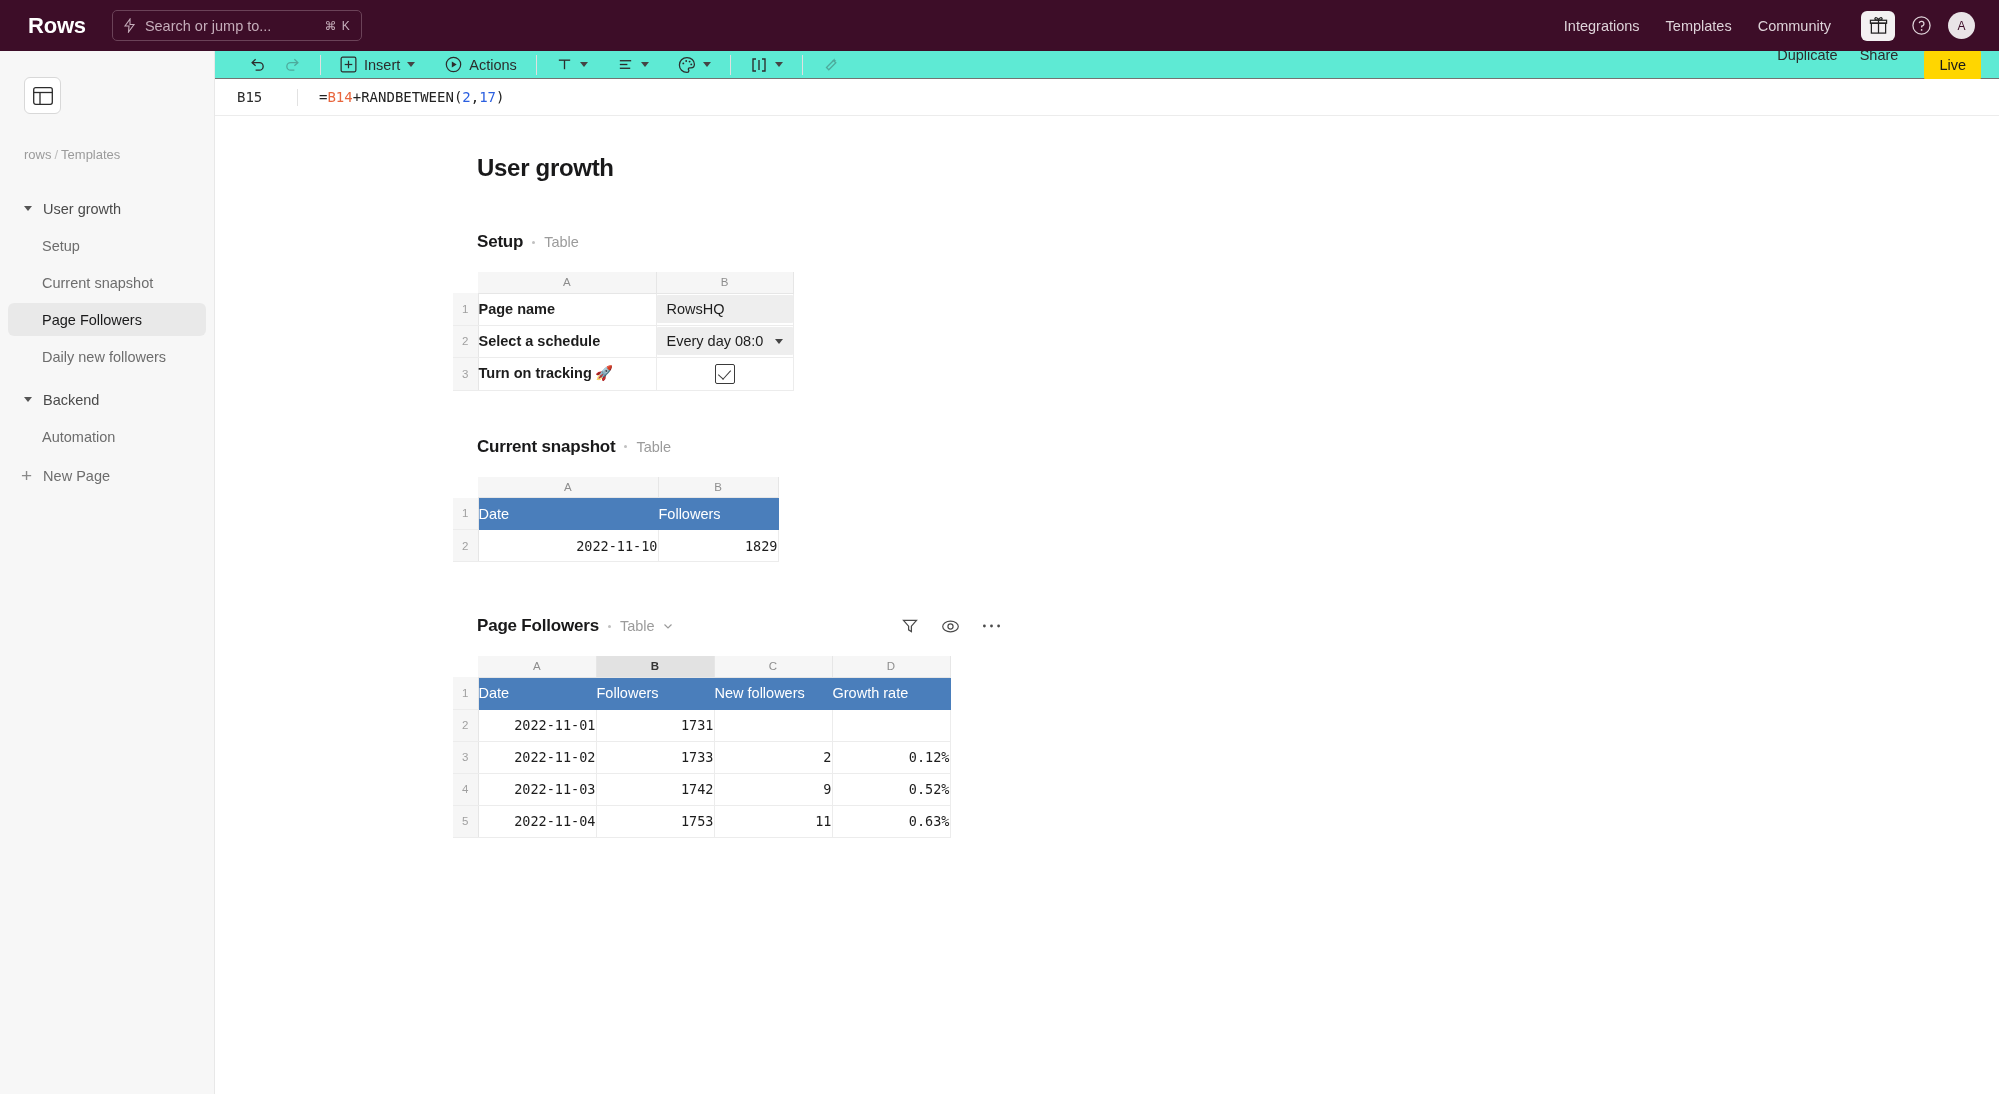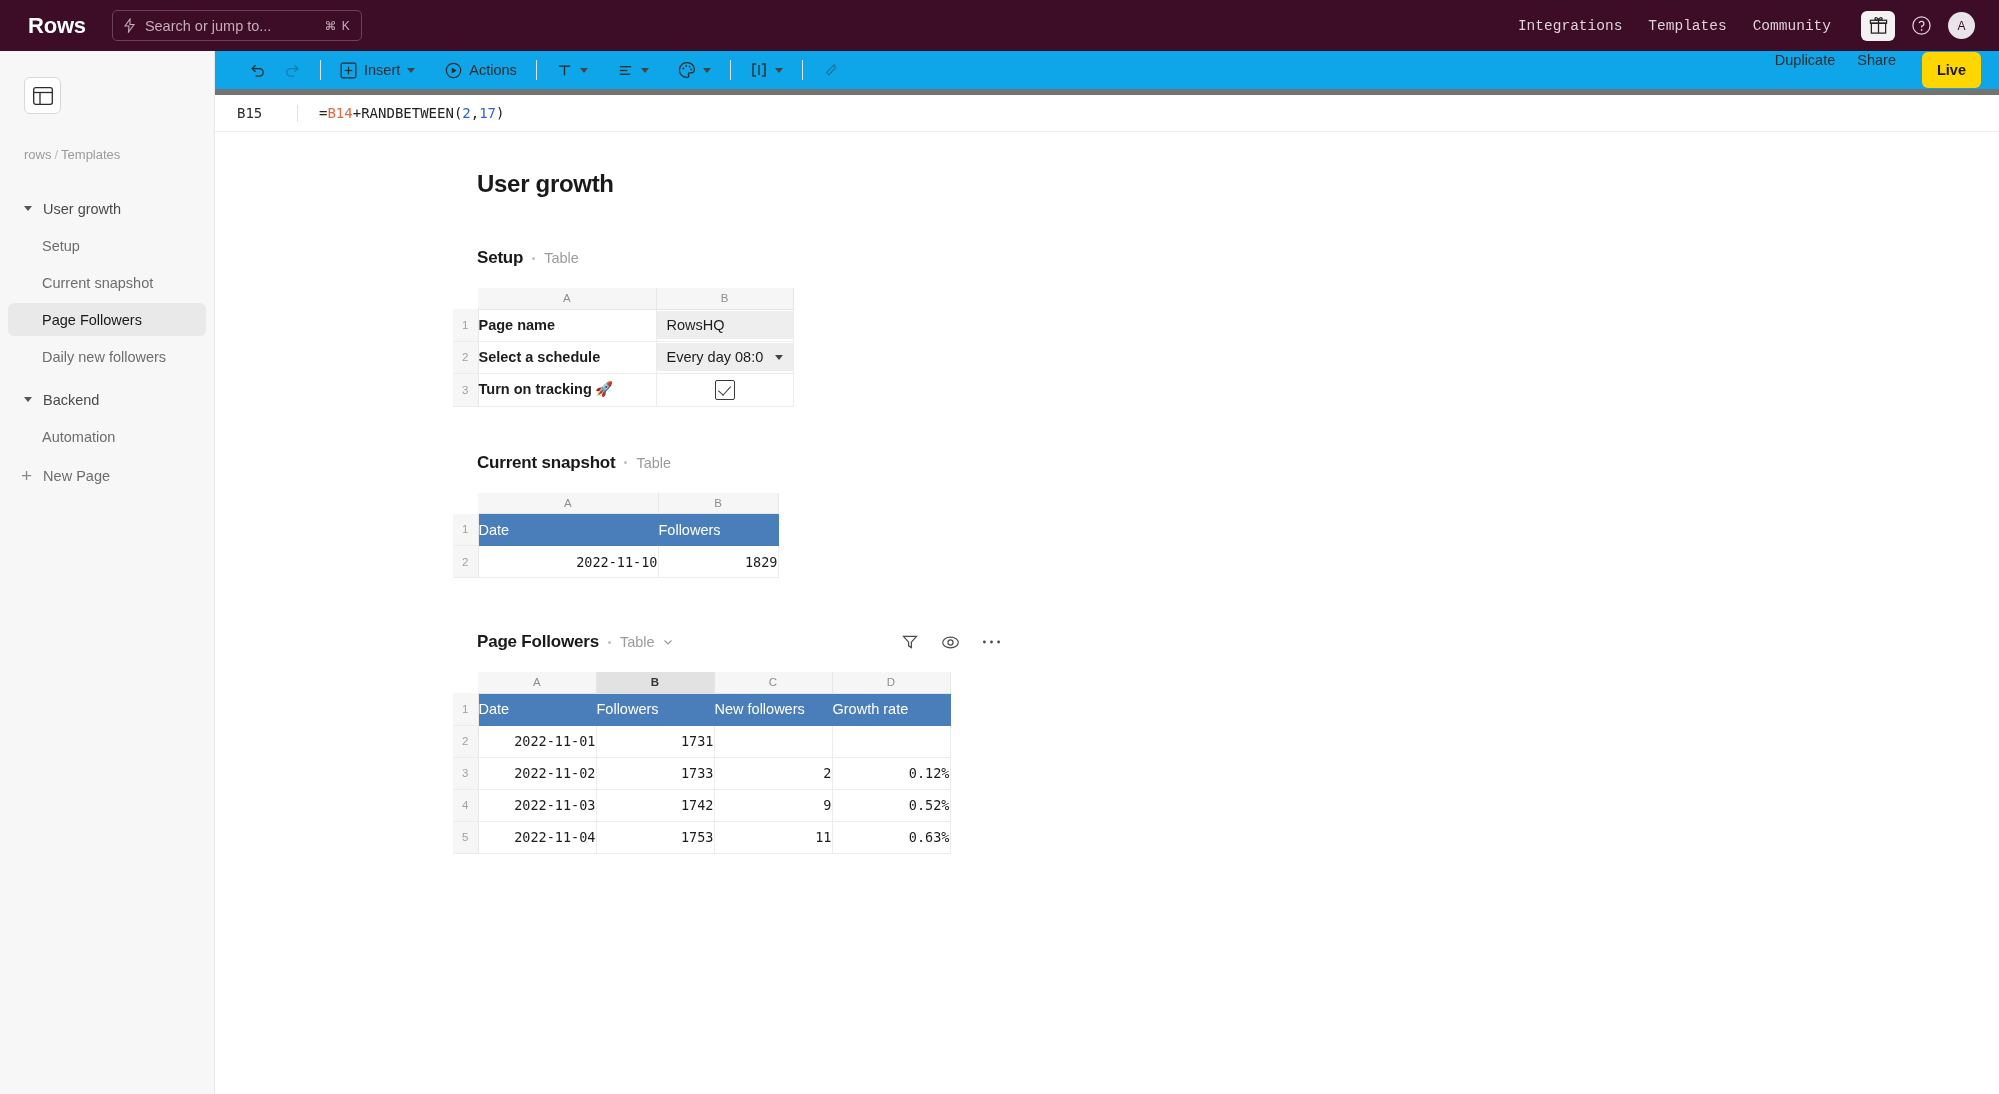--- a/index.html
+++ b/index.html
@@ -49,21 +49,20 @@
   }
   .topbar-right {
     margin-left: auto;
     display: flex;
     align-items: center;
     gap: 26px;
   }
   .topnav-link {
     color: #ded3d9;
     font-size: 14.5px;
-    font-family: Liberation Mono, monospace;
   }
   .gift-btn {
     width: 34px; height: 30px;
     background: #f3f1f2;
     border-radius: 6px;
     display: flex; align-items: center; justify-content: center;
     margin-left: 4px;
   }
   .help-icon { display:flex; align-items:center; margin-left: -10px;}
   .avatar {
@@ -145,23 +144,23 @@
     margin-top: 6px;
     color: #6d6d6d;
     font-size: 14.5px;
   }
   .plus-ico { font-size: 19px; color: #8a8a8a; line-height: 1; }
 
   
   .main { flex: 1; display: flex; flex-direction: column; min-width: 0; }
 
   .toolbar {
-    height: 44px;
-    background: #0ea5e9;
-    border-bottom: 6px solid #737373;
+    height: 28px;
+    background: #5eead4;
+    border-bottom: 1px solid #737373;
     display: flex;
     align-items: center;
     padding: 0 18px 0 26px;
     gap: 2px;
   }
   .tb-btn {
     height: 30px;
     display: flex; align-items: center;
     gap: 7px;
     padding: 0 8px;
@@ -176,21 +175,21 @@
     border-left: 4px solid transparent;
     border-right: 4px solid transparent;
     border-top: 5px solid #444;
   }
   .toolbar-right { margin-left: auto; display: flex; align-items: flex-start; gap: 22px; }
   .tb-link { font-size: 14.5px; color: #2c2c2c; }
   .live-btn {
     background: #ffd600;
     color: #19191a;
     font-size: 14.5px;
-    font-weight: bold;
+    font-weight: normal;
     border-radius: 6px;
     padding: 10px 15px;
     margin-left: 4px;
   }
 
   .formulabar {
     height: 37px;
     border-bottom: 1px solid #ececec;
     display: flex;
     align-items: center;

